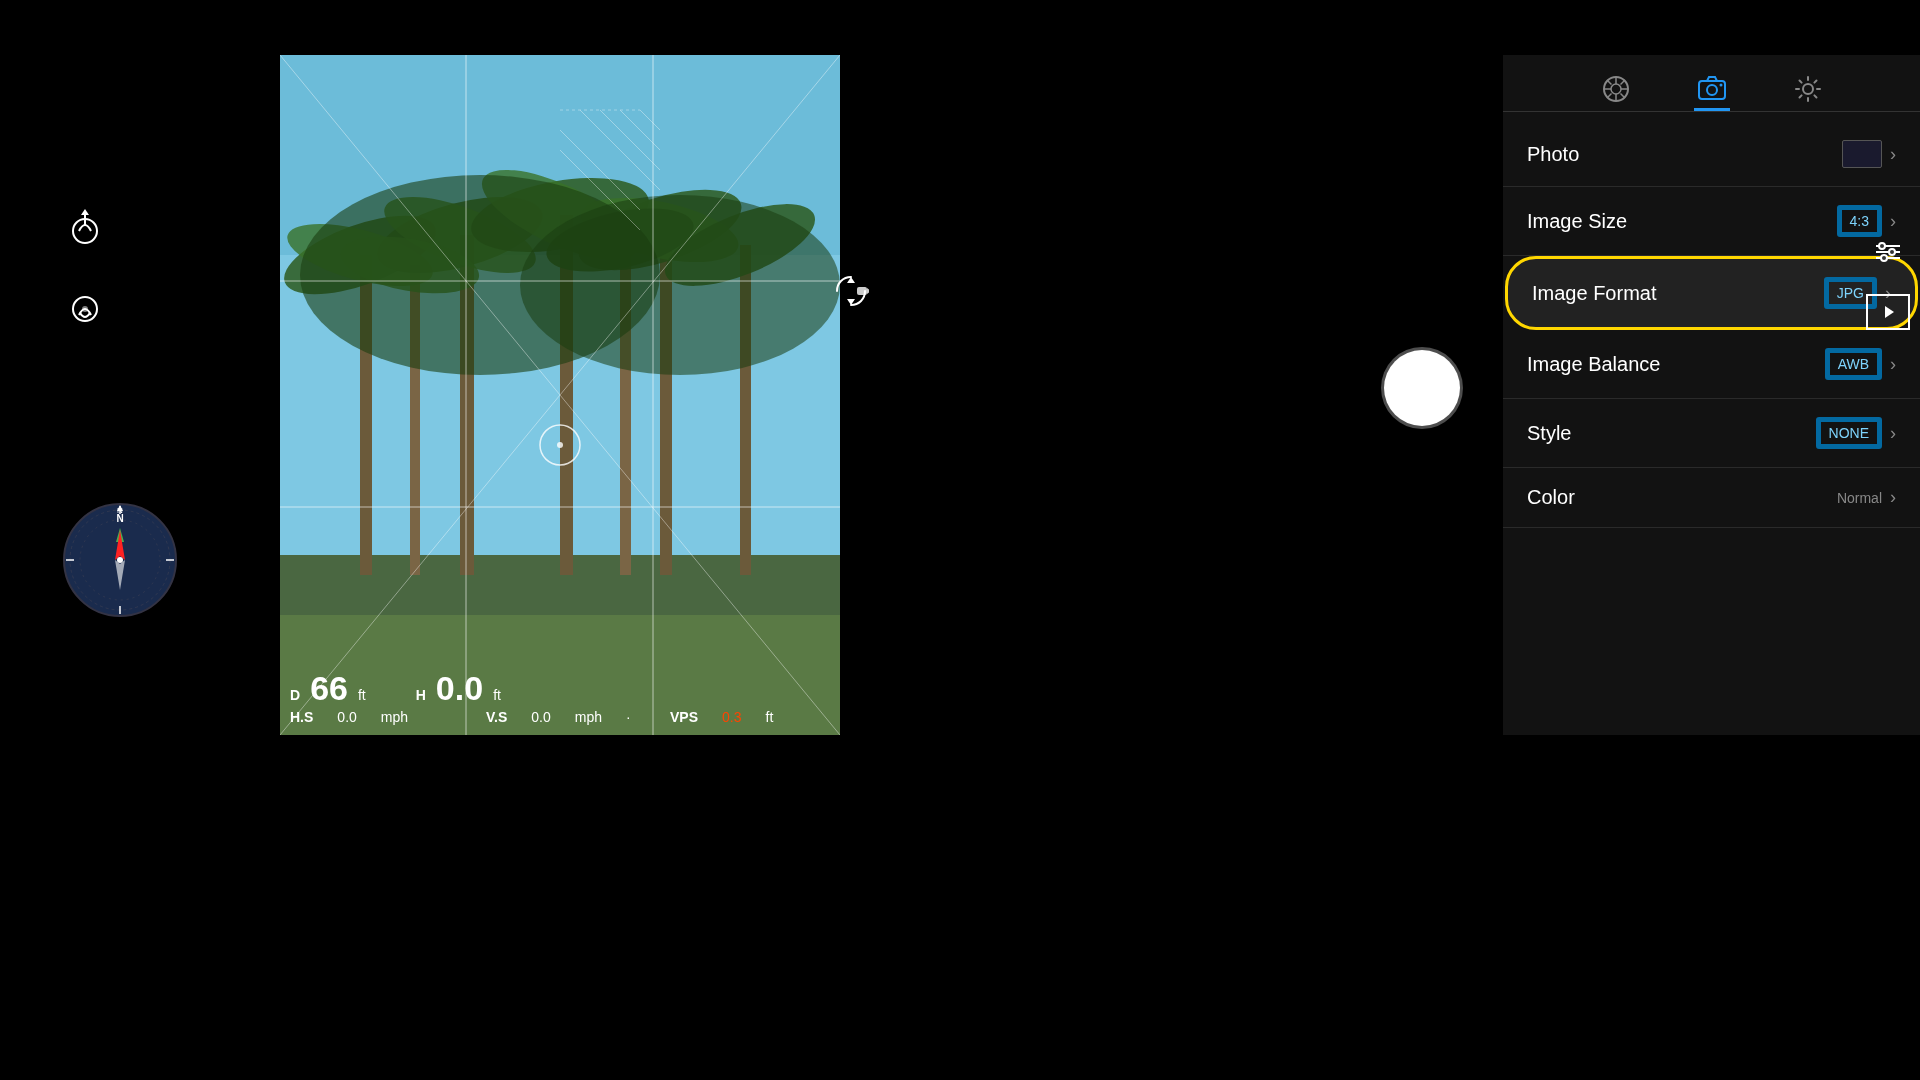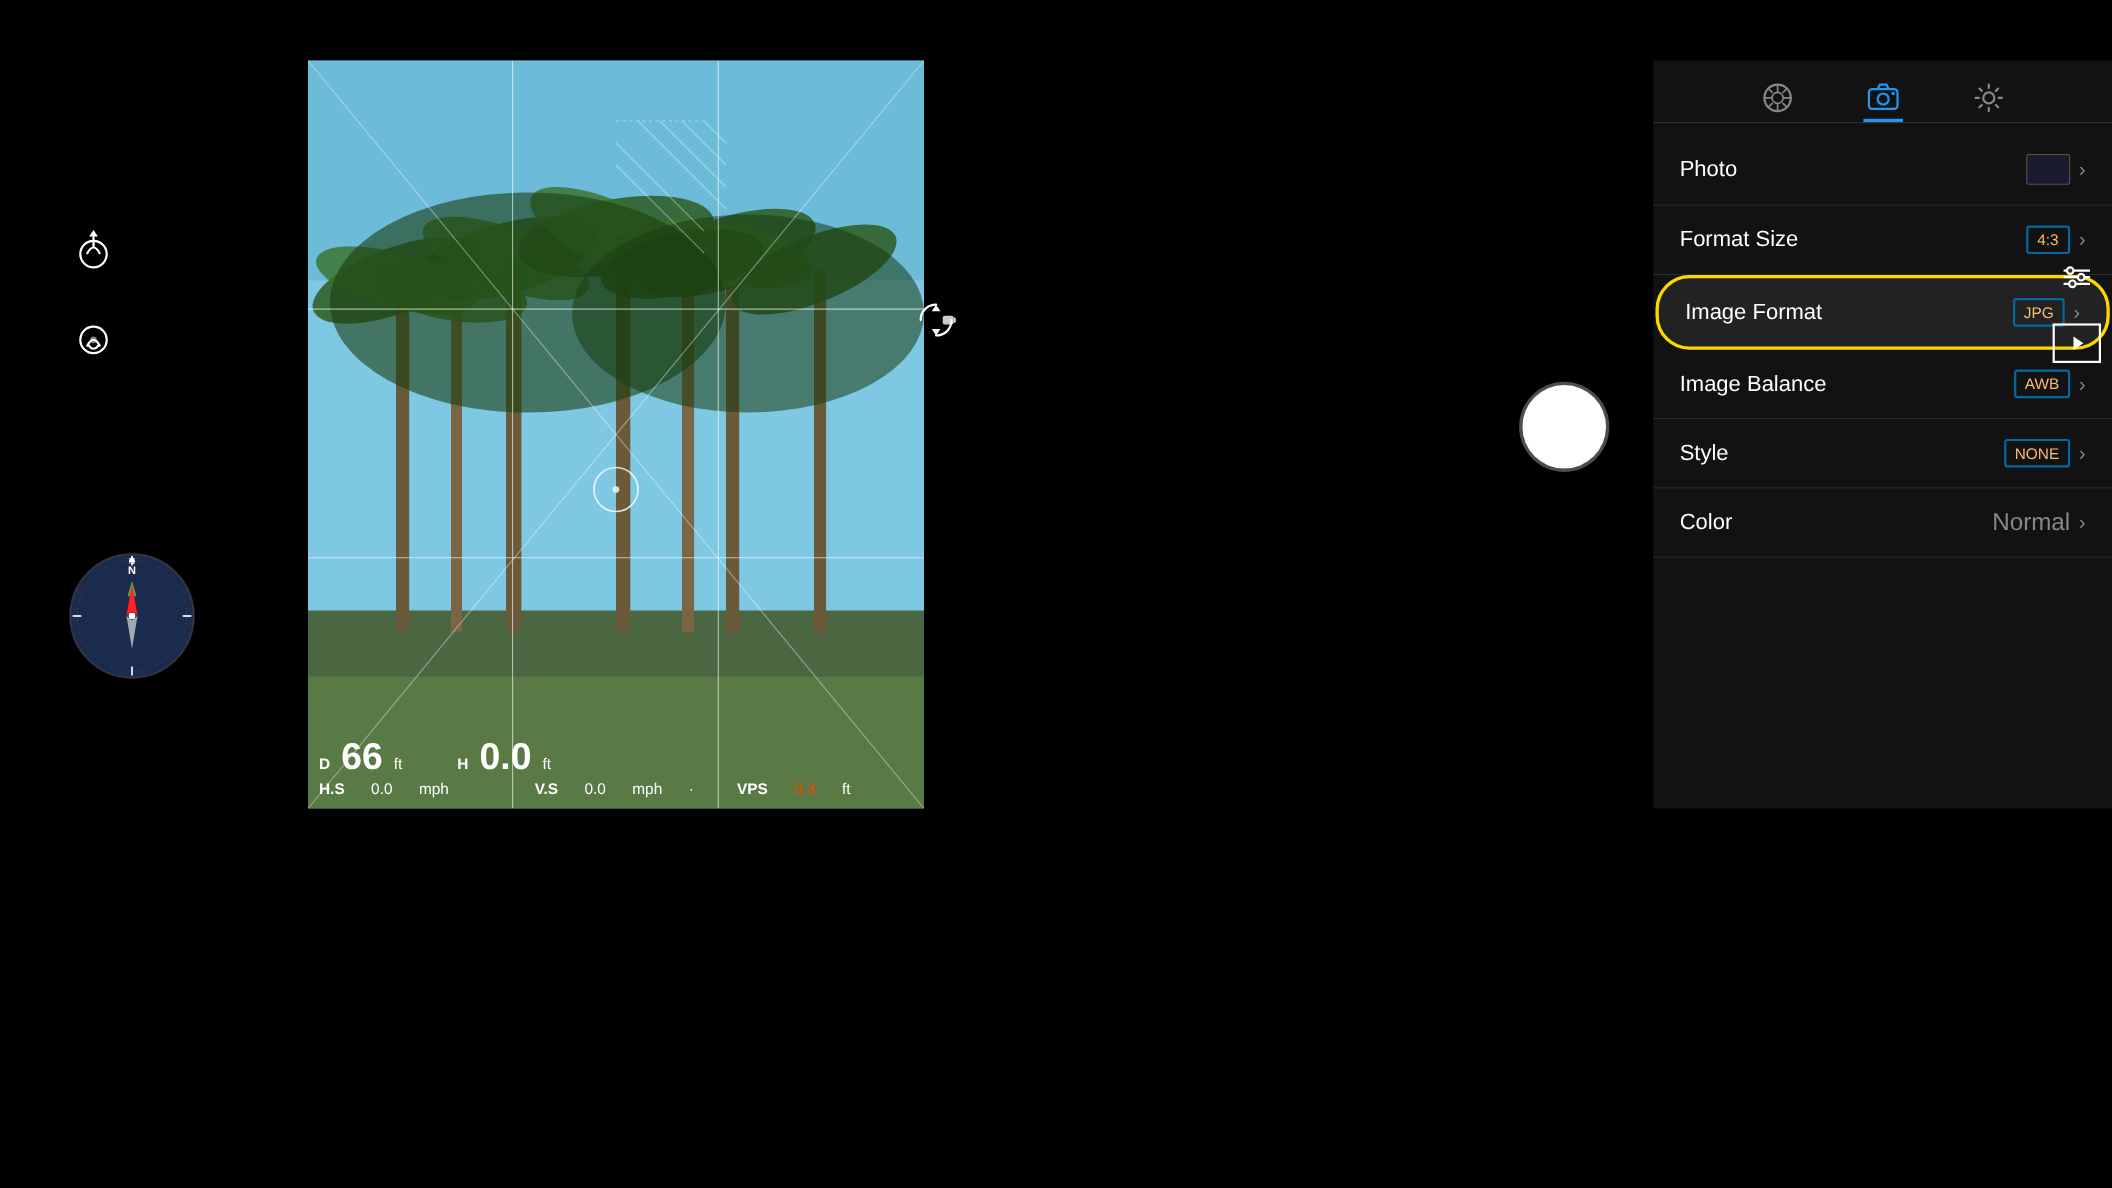--- a/index.html
+++ b/index.html
@@ -162,30 +162,30 @@
       font-weight: 400;
     }
 
     .settings-right {
       display: flex;
       align-items: center;
       gap: 8px;
     }
 
     .settings-value-badge {
-      border: 2px solid #0369a1;
-      color: #fdba74;
+      border: 5px solid #0369a1;
+      color: #7dd3fc;
       font-size: 14px;
       padding: 3px 8px;
       border-radius: 3px;
       min-width: 40px;
     }
 
     .settings-value-text {
-      font-size: 22px;
+      font-size: 14px;
       color: #888;
     }
 
     .chevron {
       color: #888;
       font-size: 18px;
     }
 
     .photo-preview {
       width: 40px;
@@ -383,21 +383,21 @@
 
     <div class="settings-row">
       <span class="settings-label">Photo</span>
       <div class="settings-right">
         <div class="photo-preview"></div>
         <span class="chevron">›</span>
       </div>
     </div>
 
     <div class="settings-row">
-      <span class="settings-label">Format Size</span>
+      <span class="settings-label">Image Size</span>
       <div class="settings-right">
         <span class="settings-value-badge">4:3</span>
         <span class="chevron">›</span>
       </div>
     </div>
 
     <div class="settings-row highlighted" style="border-color: #FFD700; border-radius: 31px;">
       <span class="settings-label">Image Format</span>
       <div class="settings-right">
         <span class="settings-value-badge">JPG</span>

